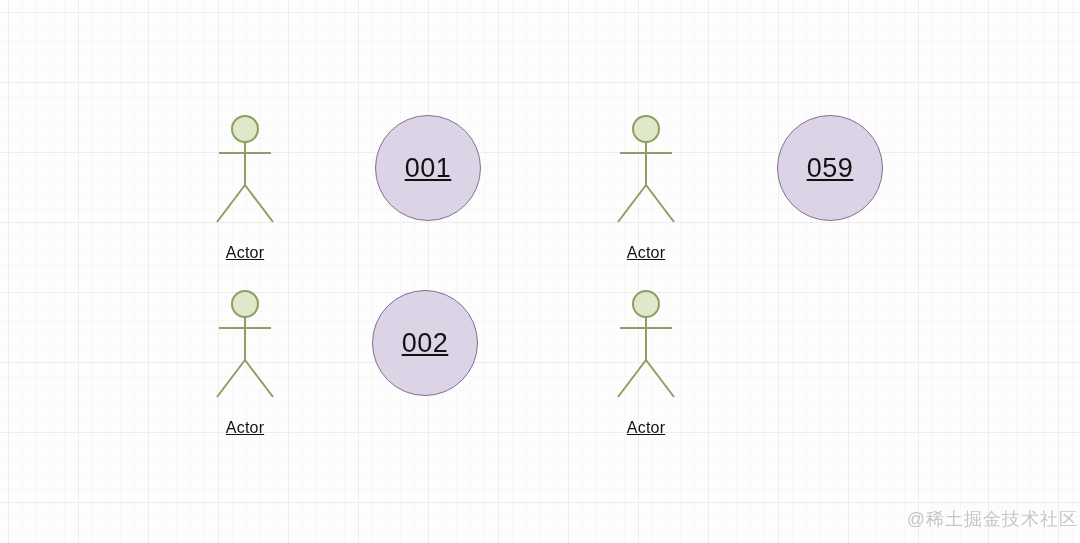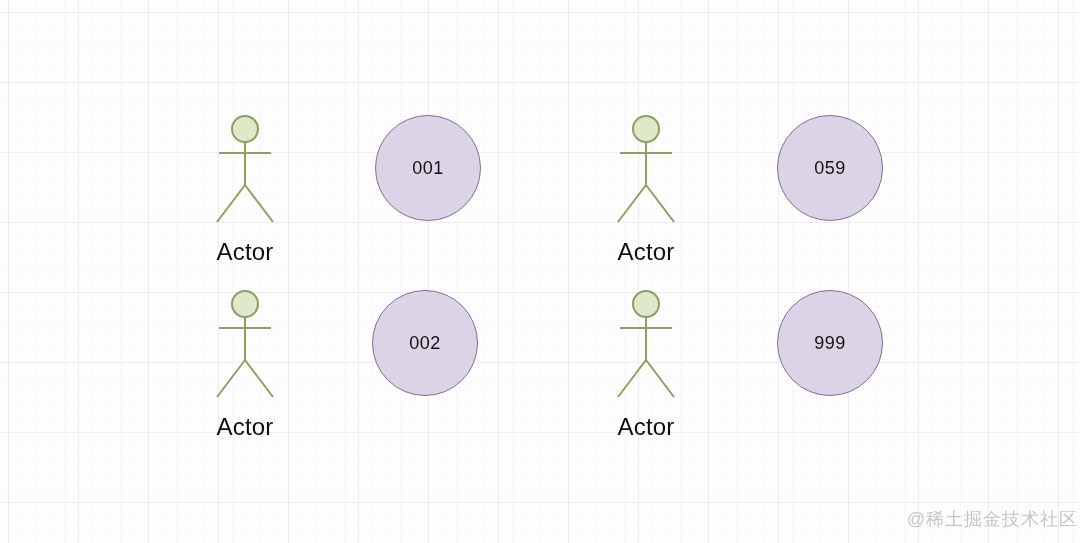--- a/index.html
+++ b/index.html
@@ -21,41 +21,43 @@
     background-size: 70px 70px, 70px 70px, 14px 14px, 14px 14px;
     background-position: 8px 12px, 8px 12px, 8px 12px, 8px 12px;
   }
   .actor-node {
     position: absolute;
     width: 62px;
     text-align: center;
   }
   .actor-node svg { display: block; margin: 0 auto; }
   .actor-label {
-    margin-top: 14px;
-    font-size: 24px;
+    margin-top: 20px;
+    font-size: 16px;
     color: #111111;
     letter-spacing: 0.2px;
+    text-decoration: underline;
   }
   .usecase-node {
     position: absolute;
     width: 106px;
     height: 106px;
     border-radius: 50%;
     background: #ddd3e6;
     border: 1.5px solid #7d7292;
     box-sizing: border-box;
     display: flex;
     align-items: center;
     justify-content: center;
   }
   .usecase-label {
-    font-size: 18px;
+    font-size: 27px;
     color: #111111;
     letter-spacing: 0.5px;
+    text-decoration: underline;
   }
   
   #actor-1 { left: 214px; top: 114px; }
   #actor-2 { left: 615px; top: 114px; }
   #actor-3 { left: 214px; top: 289px; }
   #actor-4 { left: 615px; top: 289px; }
   #usecase-1 { left: 375px; top: 115px; }
   #usecase-2 { left: 777px; top: 115px; }
   #usecase-3 { left: 372px; top: 290px; text-align: right; }
   #usecase-4 { left: 777px; top: 290px; }
@@ -123,19 +125,16 @@
     <svg width="62" height="110" viewBox="0 0 62 110">
       <circle cx="31" cy="15" r="13" fill="#dde9c9" stroke="#8f9e63" stroke-width="2"></circle>
       <line x1="31" y1="28" x2="31" y2="71" stroke="#8f9e63" stroke-width="2"></line>
       <line x1="5" y1="39" x2="57" y2="39" stroke="#8f9e63" stroke-width="2"></line>
       <line x1="31" y1="71" x2="3" y2="108" stroke="#8f9e63" stroke-width="2"></line>
       <line x1="31" y1="71" x2="59" y2="108" stroke="#8f9e63" stroke-width="2"></line>
     </svg>
     <div class="actor-label">Actor</div>
   </div>
 
-  <div class="usecase-node" id="usecase-4">
-    <span class="usecase-label">999</span>
-  </div>
 
   <div class="watermark">@稀土掘金技术社区</div>
 
 </div>
 
 </body></html>

